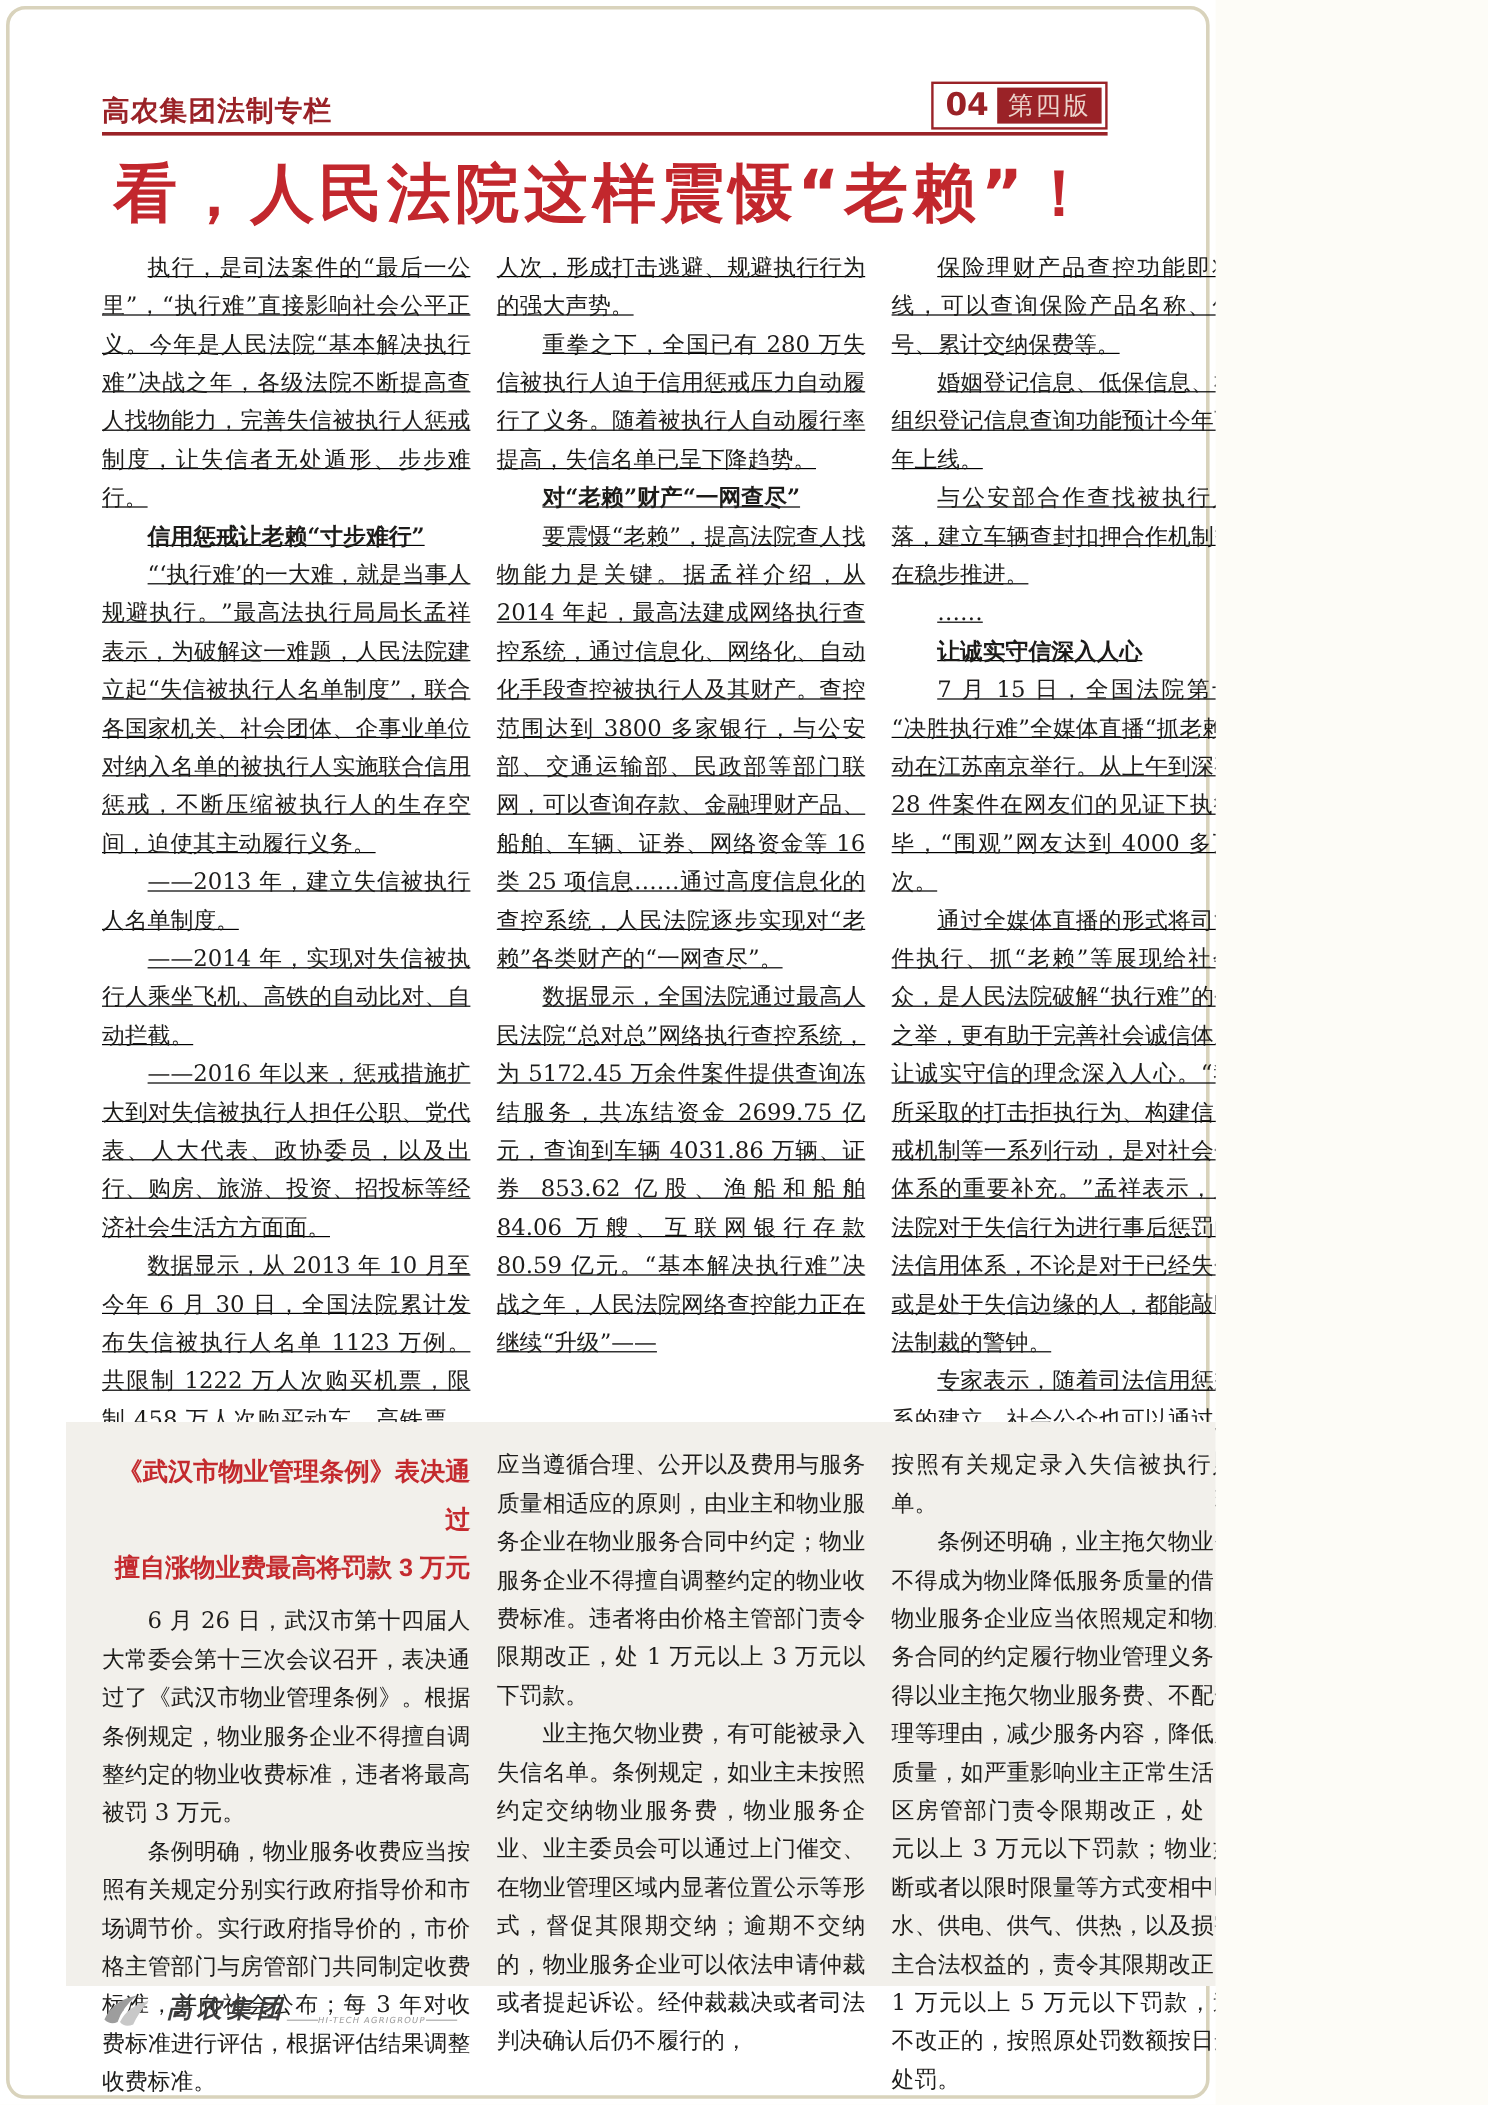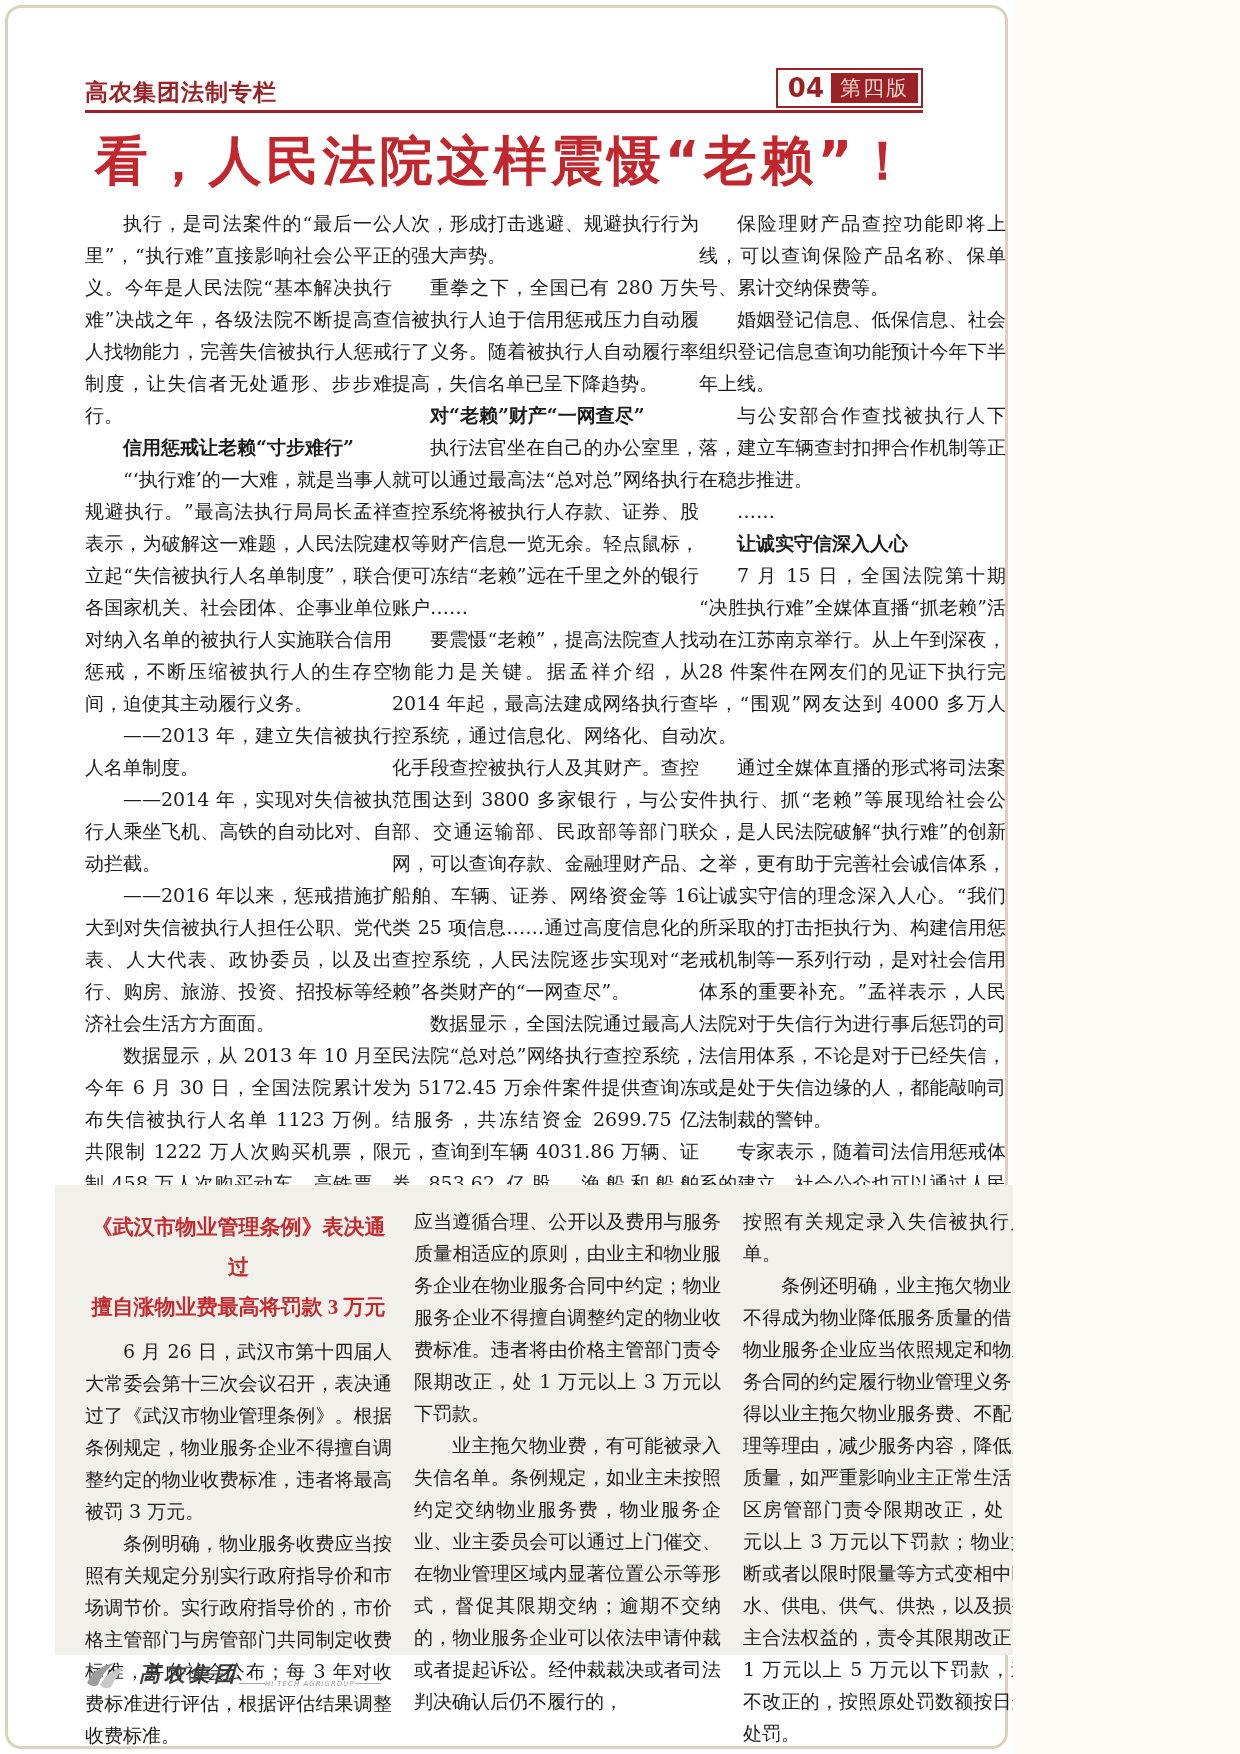--- a/index.html
+++ b/index.html
@@ -48,40 +48,40 @@
   
   .headline{
     position:absolute;left:85px;right:90px;top:126px;text-align:center;
     font-family:"DejaVu Sans","Liberation Sans",sans-serif;
     font-weight:900;font-size:53px;letter-spacing:4px;color:var(--headline-red);
     white-space:nowrap;
   }
   
   .article-1{
     position:absolute;left:85px;top:207px;width:965px;
-    display:flex;
+    display:flex;gap:22px;text-decoration:underline;
   }
   .col{width:307px;flex:0 0 307px;}
   .para{
     margin:0;font-size:19px;line-height:32px;color:var(--body-ink);
     text-align:justify;
   }
   .para.indent{text-indent:2em;}
   .para.noindent{text-indent:0;}
   .para.subhead{text-indent:2em;font-weight:bold;}
   
   .article-2-box{
     position:absolute;left:55px;top:1185px;width:1130px;height:470px;
     background:var(--box-bg);box-sizing:border-box;padding:20px 0 0 30px;
   }
   .article-2-cols{display:flex;gap:22px;width:965px;}
   .article-2-title{
-    font-family:Liberation Serif, serif;
+    font-family:Liberation Sans, sans-serif;
     font-weight:bold;font-size:21px;line-height:40px;color:var(--title-red);
-    text-align:center;margin:2px 0 8px 0;
+    text-align:right;margin:2px 0 8px 0;
   }
   
   .footer{
     position:absolute;left:85px;top:1658px;display:flex;align-items:center;gap:10px;
   }
   .logo-icon{width:44px;height:32px;}
   .logo-text-block{display:flex;flex-direction:row;align-items:center;}
   .logo-name{
     font-family:"DejaVu Sans","Liberation Sans",sans-serif;
     font-weight:bold;font-style:italic;font-size:21px;color:#3d3d3d;
@@ -121,21 +121,20 @@
         <p class="para indent">——2013 年，建立失信被执行人名单制度。</p>
         <p class="para indent">——2014 年，实现对失信被执行人乘坐飞机、高铁的自动比对、自动拦截。</p>
         <p class="para indent">——2016 年以来，惩戒措施扩大到对失信被执行人担任公职、党代表、人大代表、政协委员，以及出行、购房、旅游、投资、招投标等经济社会生活方方面面。</p>
         <p class="para indent">数据显示，从 2013 年 10 月至今年 6 月 30 日，全国法院累计发布失信被执行人名单 1123 万例。共限制 1222 万人次购买机票，限制 458 万人次购买动车、高铁票。限制失信被执行人担任企业法定代表人及高管 28 万人。</p>
         <p class="para indent">同时，全国法院 2016 年以来共判处拒执罪 7590 人。全国累计拘留失信被执行人 27.9 万余人次，限制出境 2.8 万余</p>
       </div>
     <div class="col">
         <p class="para noindent">人次，形成打击逃避、规避执行行为的强大声势。</p>
         <p class="para indent">重拳之下，全国已有 280 万失信被执行人迫于信用惩戒压力自动履行了义务。随着被执行人自动履行率提高，失信名单已呈下降趋势。</p>
         <p class="para subhead">对“老赖”财产“一网查尽”</p>
-        <p class="para indent">执行法官坐在自己的办公室里，就可以通过最高法“总对总”网络执行查控系统将被执行人存款、证券、股权等财产信息一览无余。轻点鼠标，便可冻结“老赖”远在千里之外的银行账户……</p>
         <p class="para indent">要震慑“老赖”，提高法院查人找物能力是关键。据孟祥介绍，从 2014 年起，最高法建成网络执行查控系统，通过信息化、网络化、自动化手段查控被执行人及其财产。查控范围达到 3800 多家银行，与公安部、交通运输部、民政部等部门联网，可以查询存款、金融理财产品、船舶、车辆、证券、网络资金等 16 类 25 项信息……通过高度信息化的查控系统，人民法院逐步实现对“老赖”各类财产的“一网查尽”。</p>
         <p class="para indent">数据显示，全国法院通过最高人民法院“总对总”网络执行查控系统，为 5172.45 万余件案件提供查询冻结服务，共冻结资金 2699.75 亿元，查询到车辆 4031.86 万辆、证券 853.62 亿股、渔船和船舶 84.06 万艘、互联网银行存款 80.59 亿元。“基本解决执行难”决战之年，人民法院网络查控能力正在继续“升级”——</p>
       </div>
     <div class="col">
         <p class="para indent">保险理财产品查控功能即将上线，可以查询保险产品名称、保单号、累计交纳保费等。</p>
         <p class="para indent">婚姻登记信息、低保信息、社会组织登记信息查询功能预计今年下半年上线。</p>
         <p class="para indent">与公安部合作查找被执行人下落，建立车辆查封扣押合作机制等正在稳步推进。</p>
         <p class="para indent">……</p>
         <p class="para subhead">让诚实守信深入人心</p>
         <p class="para indent">7 月 15 日，全国法院第十期“决胜执行难”全媒体直播“抓老赖”活动在江苏南京举行。从上午到深夜，28 件案件在网友们的见证下执行完毕，“围观”网友达到 4000 多万人次。</p>

